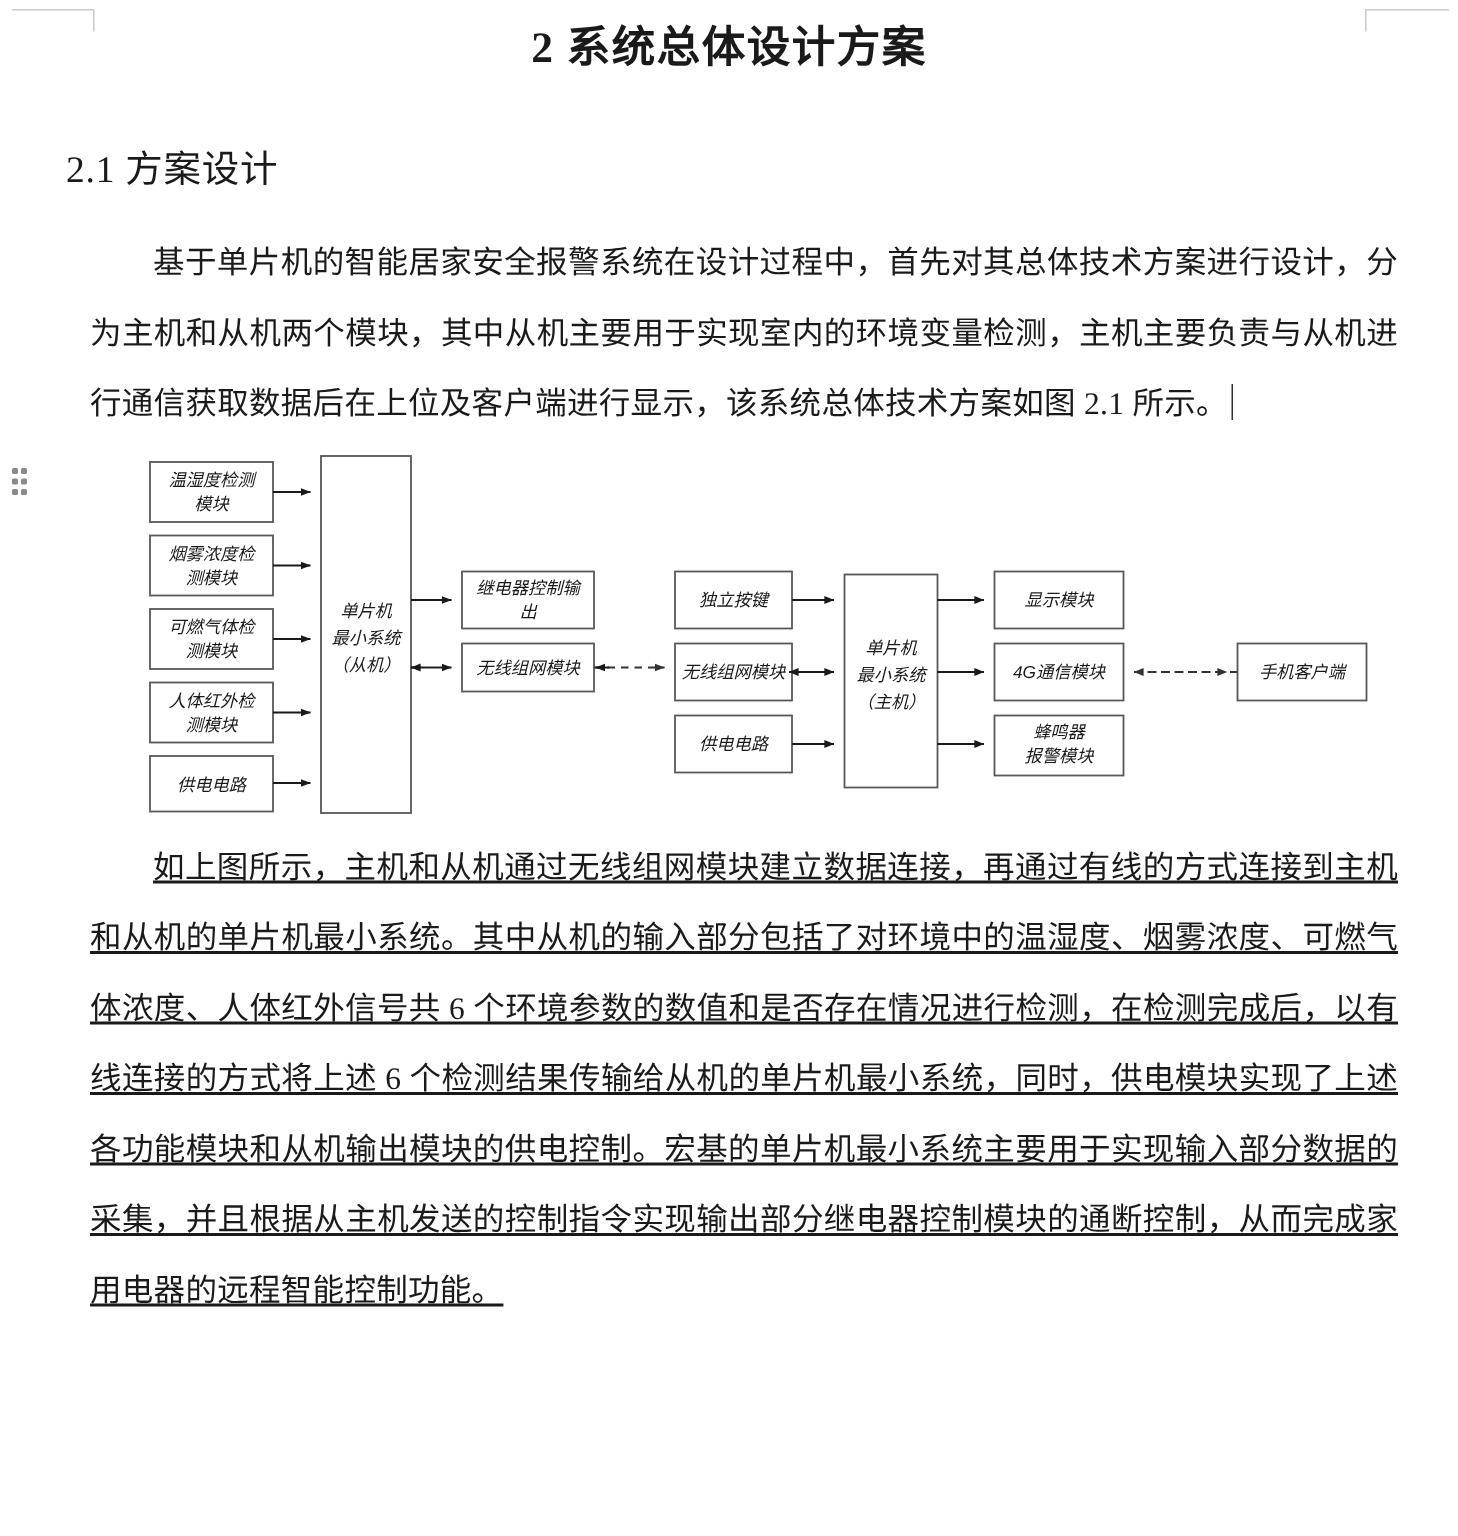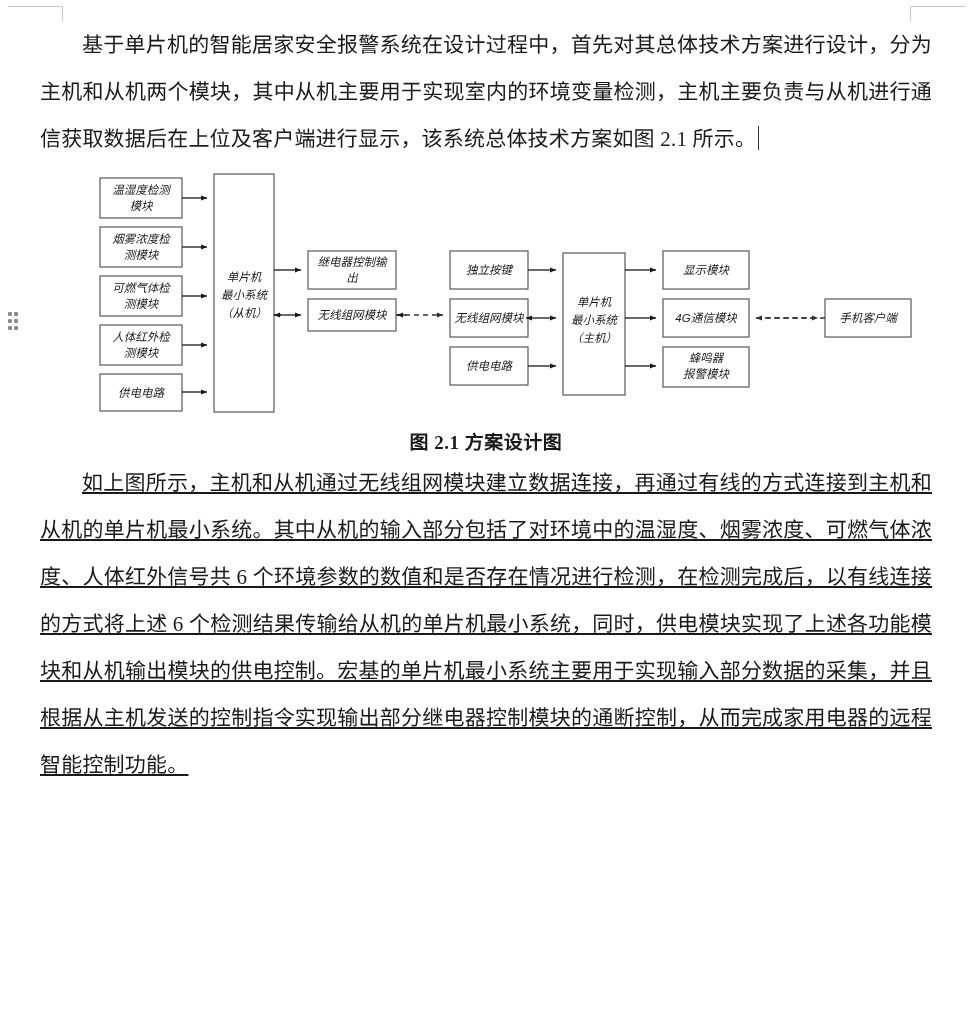--- a/index.html
+++ b/index.html
@@ -89,21 +89,21 @@
   }
 
   p.body-text {
     font-size: 21px;
     line-height: 47px;
     margin: 0;
     text-align: justify;
     text-justify: inter-ideograph;
     letter-spacing: 0.2px;
   }
-  p.indented { text-indent: 2em; }
+  p.indented { text-indent: 2em; margin-left: 20px; }
   #para-1 { padding-top: 22px; }
   #para-2 { padding-top: 6px; text-decoration: underline; }
 
   .caret {
     display: inline-block;
     width: 1px;
     height: 24px;
     background: #333;
     vertical-align: -4px;
     margin-left: 2px;
@@ -155,21 +155,23 @@
   <span></span>
   <span></span>
   <span></span>
   <span></span>
   <span></span>
   <span></span>
 </div>
 
 <div class="content">
 
-
+  <h1 class="doc-title">2 系统总体设计方案</h1>
+
+  <h2 class="section-title">2.1 方案设计</h2>
 
   <p class="body-text indented" id="para-1"><span>基于单片机的智能居家安全报警系统在设计过程中，首先对其总体技术方案进行设计，分为主机和从机两个模块，其中从机主要用于实现室内的环境变量检测，主机主要负责与从机进行通信获取数据后在上位及客户端进行显示，该系统总体技术方案如图 2.1 所示。</span><span class="caret"></span></p>
 
   <div id="figure-block">
     <svg id="figure-canvas" viewBox="0 0 892 250">
       <defs>
         <marker id="ah" markerWidth="7" markerHeight="7" refX="6.4" refY="3" orient="auto" markerUnits="userSpaceOnUse">
           <path d="M0,0.4 L6.6,3 L0,5.6 z" fill="#1a1a1a"></path>
         </marker>
         <marker id="ah2" markerWidth="7" markerHeight="7" refX="6.4" refY="3" orient="auto" markerUnits="userSpaceOnUse">
@@ -276,17 +278,16 @@
         <text x="666" y="105">显示模块</text>
         <text x="666" y="153">4G通信模块</text>
         <text x="666" y="193">蜂鸣器</text>
         <text x="666" y="209">报警模块</text>
 
         <text x="828" y="153">手机客户端</text>
       </g>
     </svg>
   </div>
 
-  <p class="fig-caption">图 2.1  方案设计图</p>
 
   <p class="body-text indented" id="para-2">如上图所示，主机和从机通过无线组网模块建立数据连接，再通过有线的方式连接到主机和从机的单片机最小系统。其中从机的输入部分包括了对环境中的温湿度、烟雾浓度、可燃气体浓度、人体红外信号共 6 个环境参数的数值和是否存在情况进行检测，在检测完成后，以有线连接的方式将上述 6 个检测结果传输给从机的单片机最小系统，同时，供电模块实现了上述各功能模块和从机输出模块的供电控制。宏基的单片机最小系统主要用于实现输入部分数据的采集，并且根据从主机发送的控制指令实现输出部分继电器控制模块的通断控制，从而完成家用电器的远程智能控制功能。</p>
 
 </div>
 
 </body></html>

